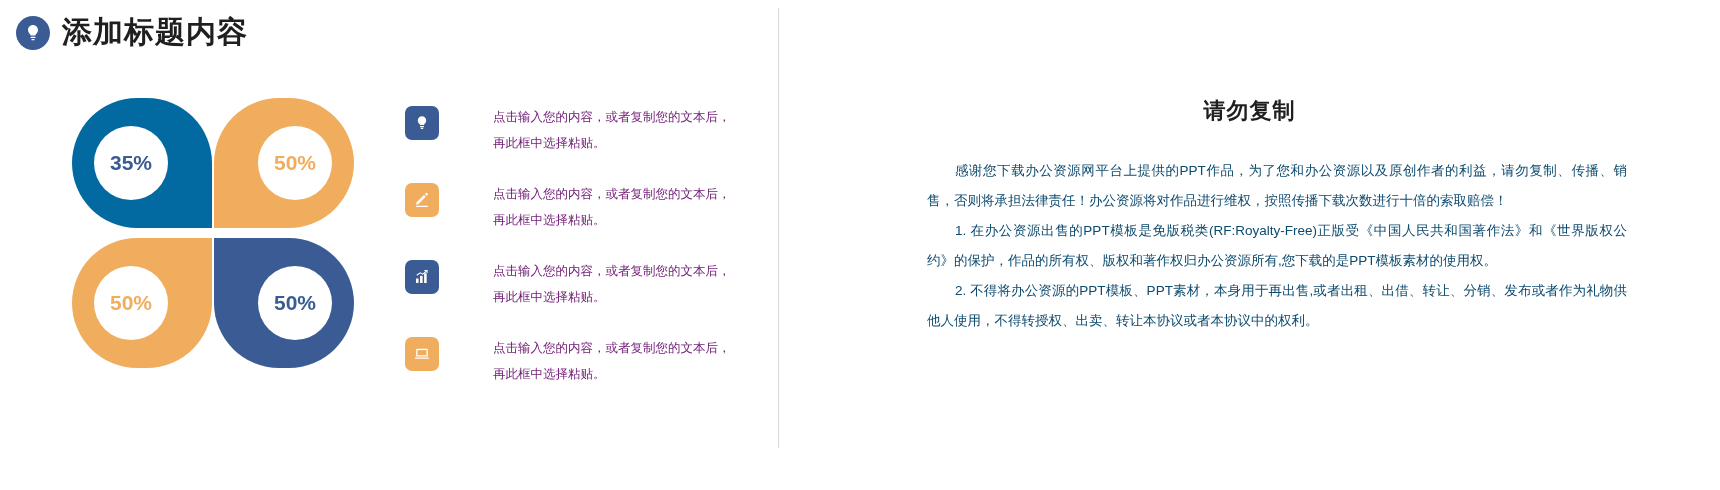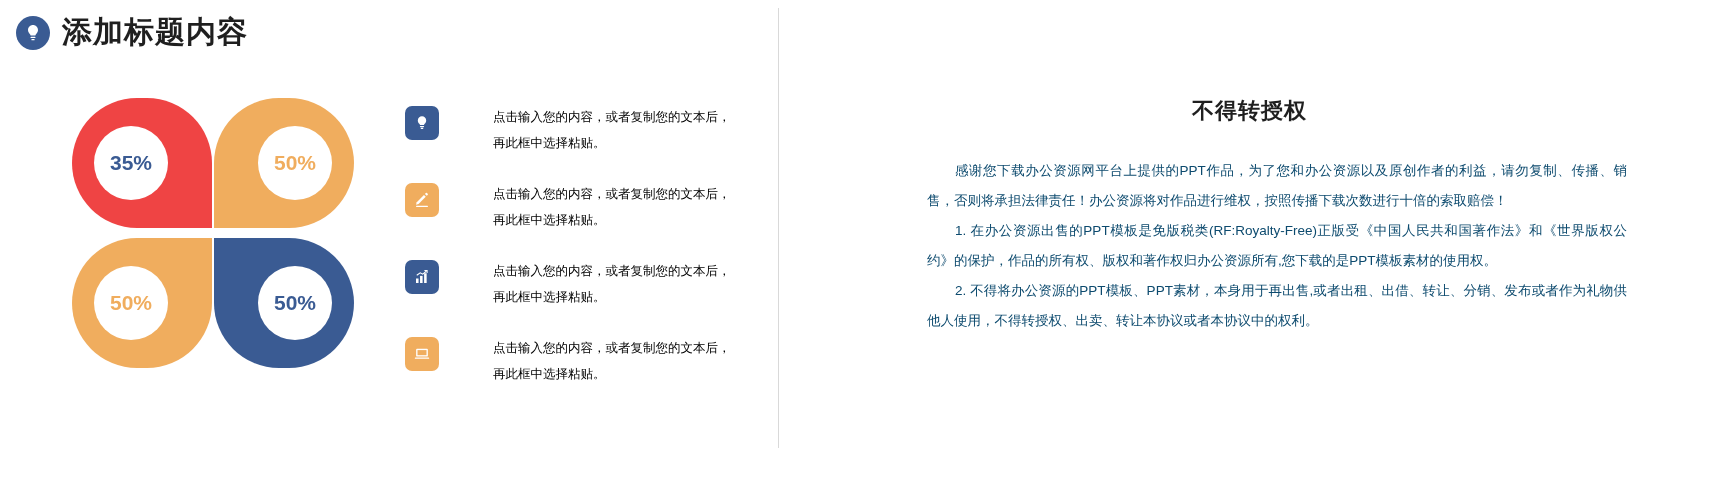--- a/index.html
+++ b/index.html
@@ -88,21 +88,21 @@
     background: #ffffff;
     display: flex;
     align-items: center;
     justify-content: center;
     font-size: 21px;
     font-weight: bold;
   }
   
   .petal.tl {
     left: 10px; top: 0;
-    background: #ef4444;
+    background: #0369a1;
     border-radius: 70px 70px 0 70px;
   }
   .petal.tl .hole { left: 22px; top: 28px; color: #3a5b93; }
 
   
   .petal.tr {
     left: 152px; top: 0;
     background: #f0ad5e;
     border-radius: 70px 70px 70px 0;
   }
@@ -146,21 +146,21 @@
     align-items: center;
     justify-content: center;
     margin-top: 2px;
   }
   .bullet-icon.blue { background: #3a5b93; }
   .bullet-icon.orange { background: #f0ad5e; }
   .bullet-text {
     margin-left: 54px;
     font-size: 12.5px;
     line-height: 26px;
-    color: #000000;
+    color: #701a75;
     width: 245px;
   }
 
   
   .copy-title {
     position: absolute;
     left: 0;
     right: 0;
     top: 96px;
     text-align: center;
@@ -266,21 +266,21 @@
         </div>
         <div class="bullet-text">点击输入您的内容，或者复制您的文本后，再此框中选择粘贴。</div>
       </div>
 
     </div>
   </div>
 
   <div class="divider"></div>
 
   <div class="right-panel">
-    <div class="copy-title">不得转授权</div>
+    <div class="copy-title">请勿复制</div>
     <div class="copy-body">
       <p class="indent">感谢您下载办公资源网平台上提供的PPT作品，为了您和办公资源以及原创作者的利益，请勿复制、传播、销售，否则将承担法律责任！办公资源将对作品进行维权，按照传播下载次数进行十倍的索取赔偿！</p>
       <p class="indent">1. 在办公资源出售的PPT模板是免版税类(RF:Royalty-Free)正版受《中国人民共和国著作法》和《世界版权公约》的保护，作品的所有权、版权和著作权归办公资源所有,您下载的是PPT模板素材的使用权。</p>
       <p class="indent">2. 不得将办公资源的PPT模板、PPT素材，本身用于再出售,或者出租、出借、转让、分销、发布或者作为礼物供他人使用，不得转授权、出卖、转让本协议或者本协议中的权利。</p>
     </div>
   </div>
 
 </div>
 
 </body></html>

